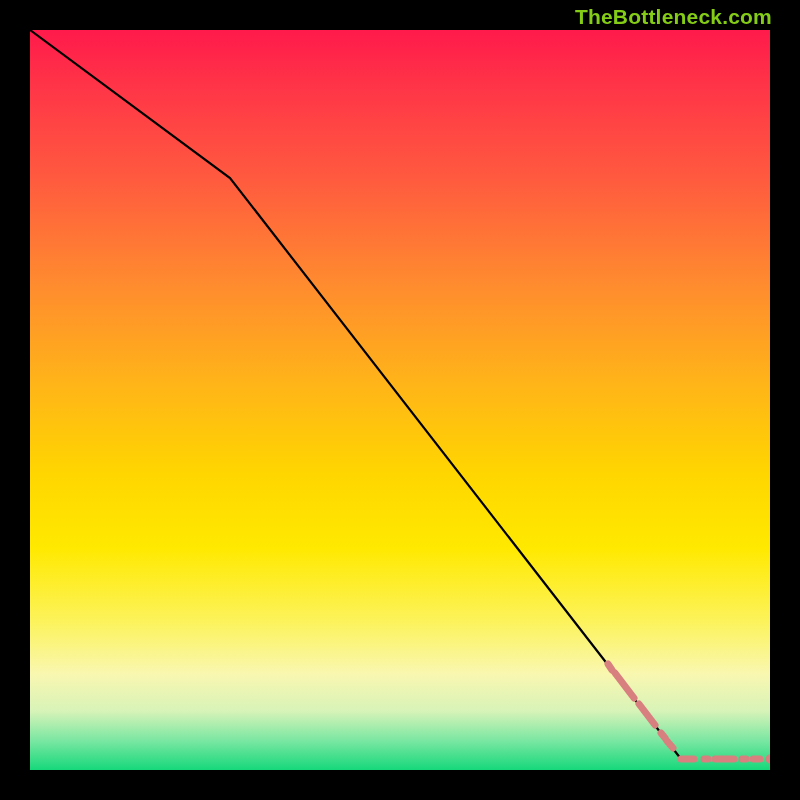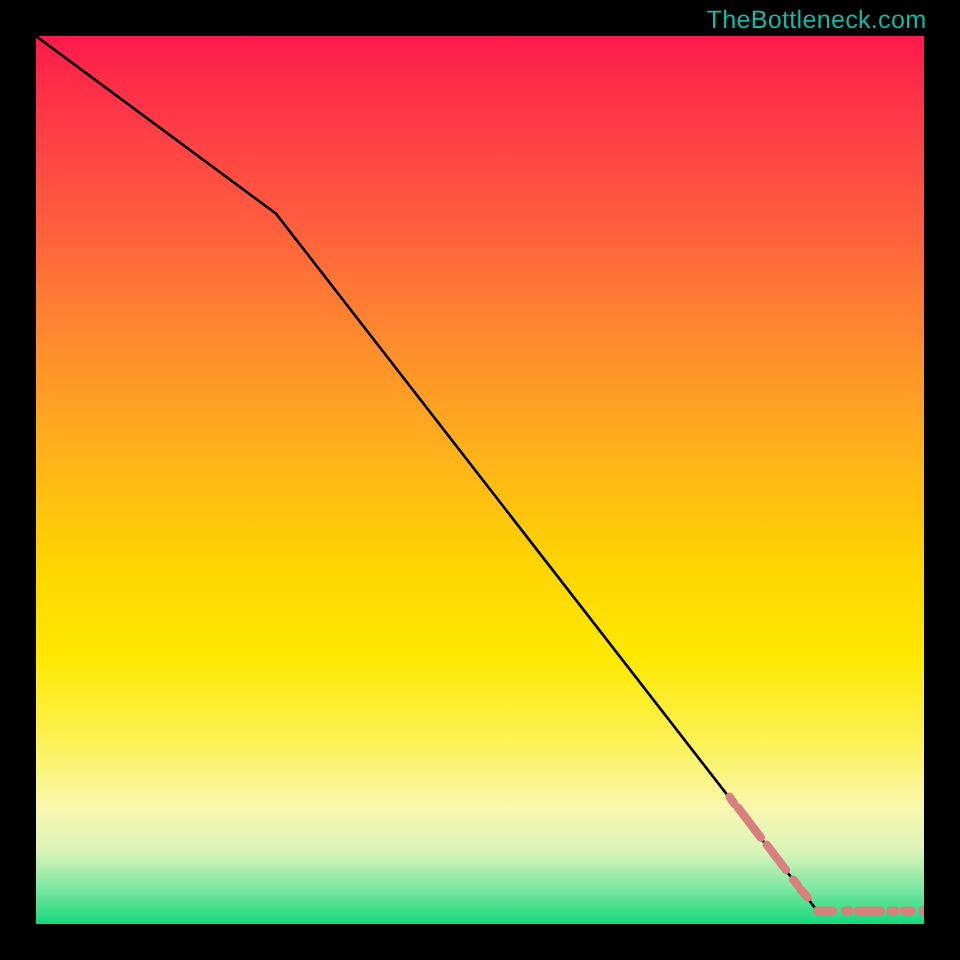--- a/index.html
+++ b/index.html
@@ -47,22 +47,22 @@
     position: absolute;
     inset: 0;
     width: 100%;
     height: 100%;
   }
   .watermark {
     position: absolute;
     top: 5px;
     right: 28px;
     font-size: 21px;
-    font-weight: 400;
-    color: #14b8a6;
+    font-weight: 700;
+    color: #84cc16;
     letter-spacing: 0.2px;
   }
 </style>
 </head>
 <body>
 
 <div class="stage">
 
   <div class="watermark">TheBottleneck.com</div>
 

